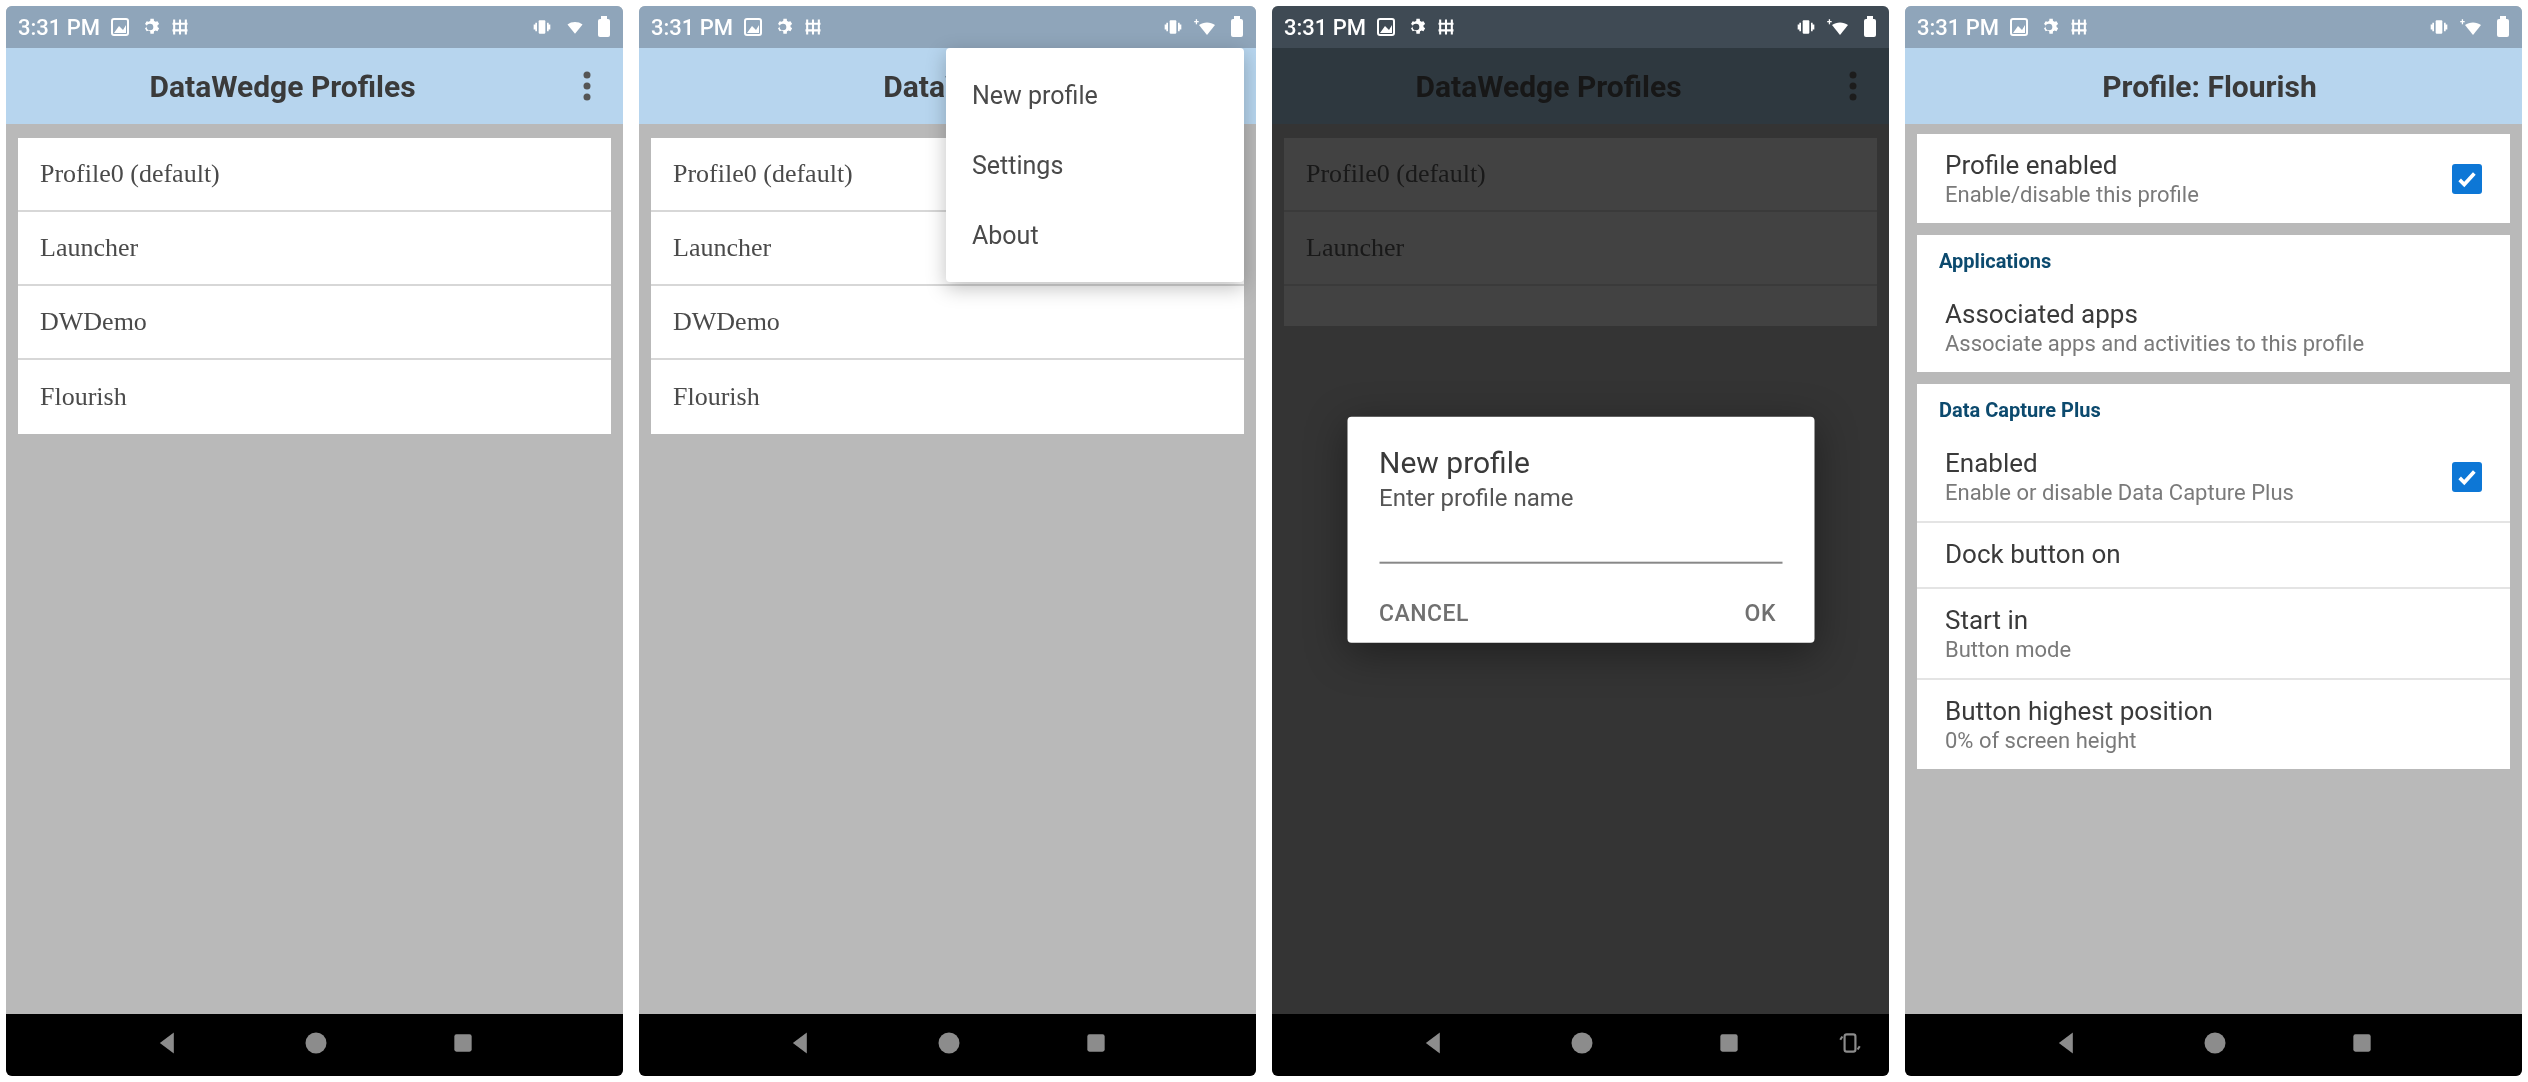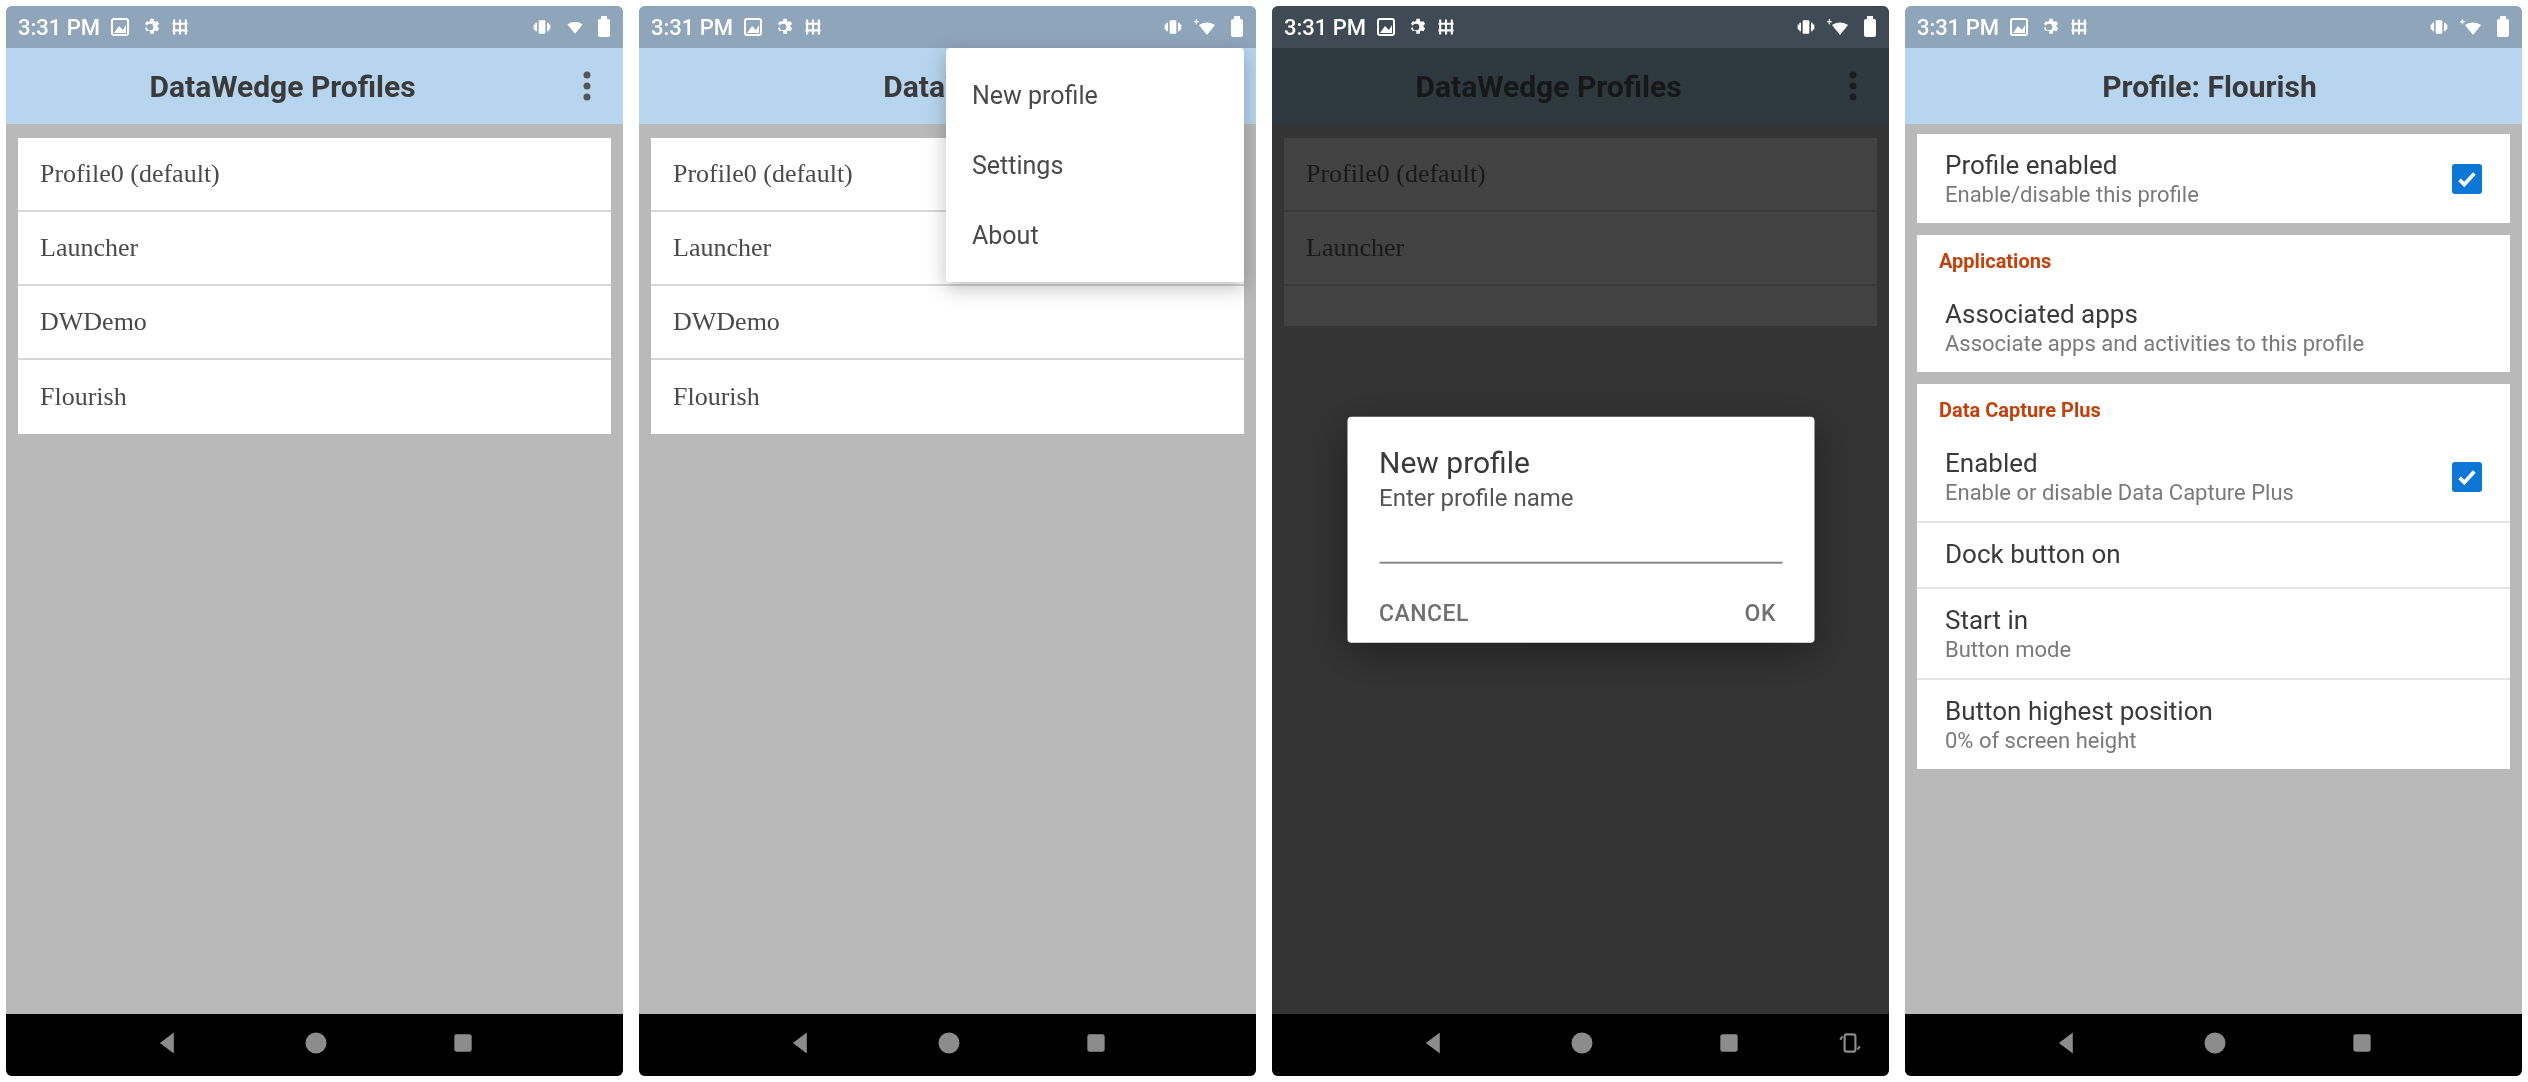--- a/index.html
+++ b/index.html
@@ -135,21 +135,21 @@
     align-items: center;
     gap: 16px;
   }
   .setting-row:last-child { border-bottom: none; }
   .setting-texts { flex: 1; }
   .setting-title { font-size: 26px; color: #3a3a3a; margin-bottom: 2px; }
   .setting-sub { font-size: 22px; color: #7a7a7a; }
   .section-header {
     font-size: 20px;
     font-weight: 700;
-    color: #c2410c;
+    color: #0c4a6e;
     padding: 14px 22px 10px 22px;
   }
   .checkbox {
     width: 30px; height: 30px;
     border-radius: 3px;
     display: flex; align-items: center; justify-content: center;
   }
   .checkbox.checked { background: #0d77d6; }
   
   .nav-bar {

